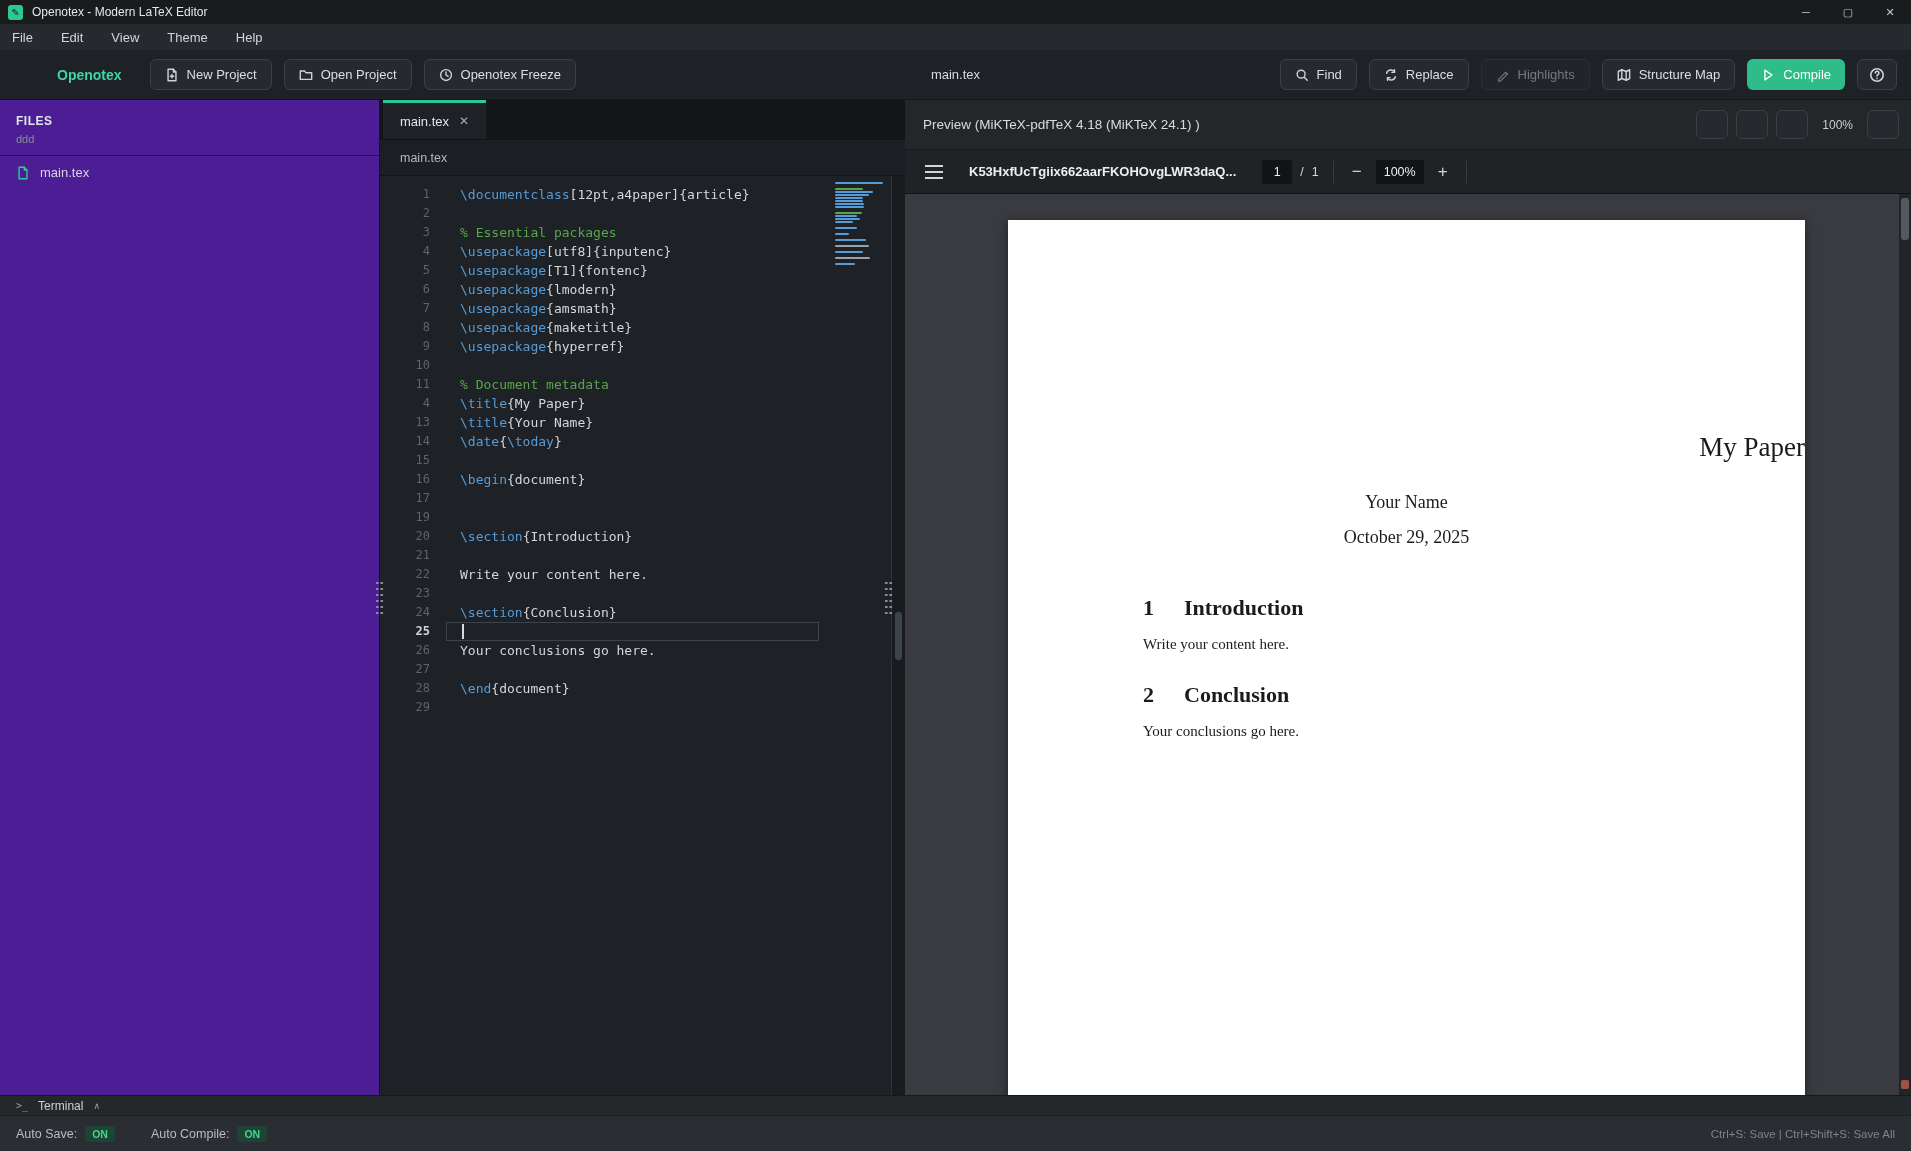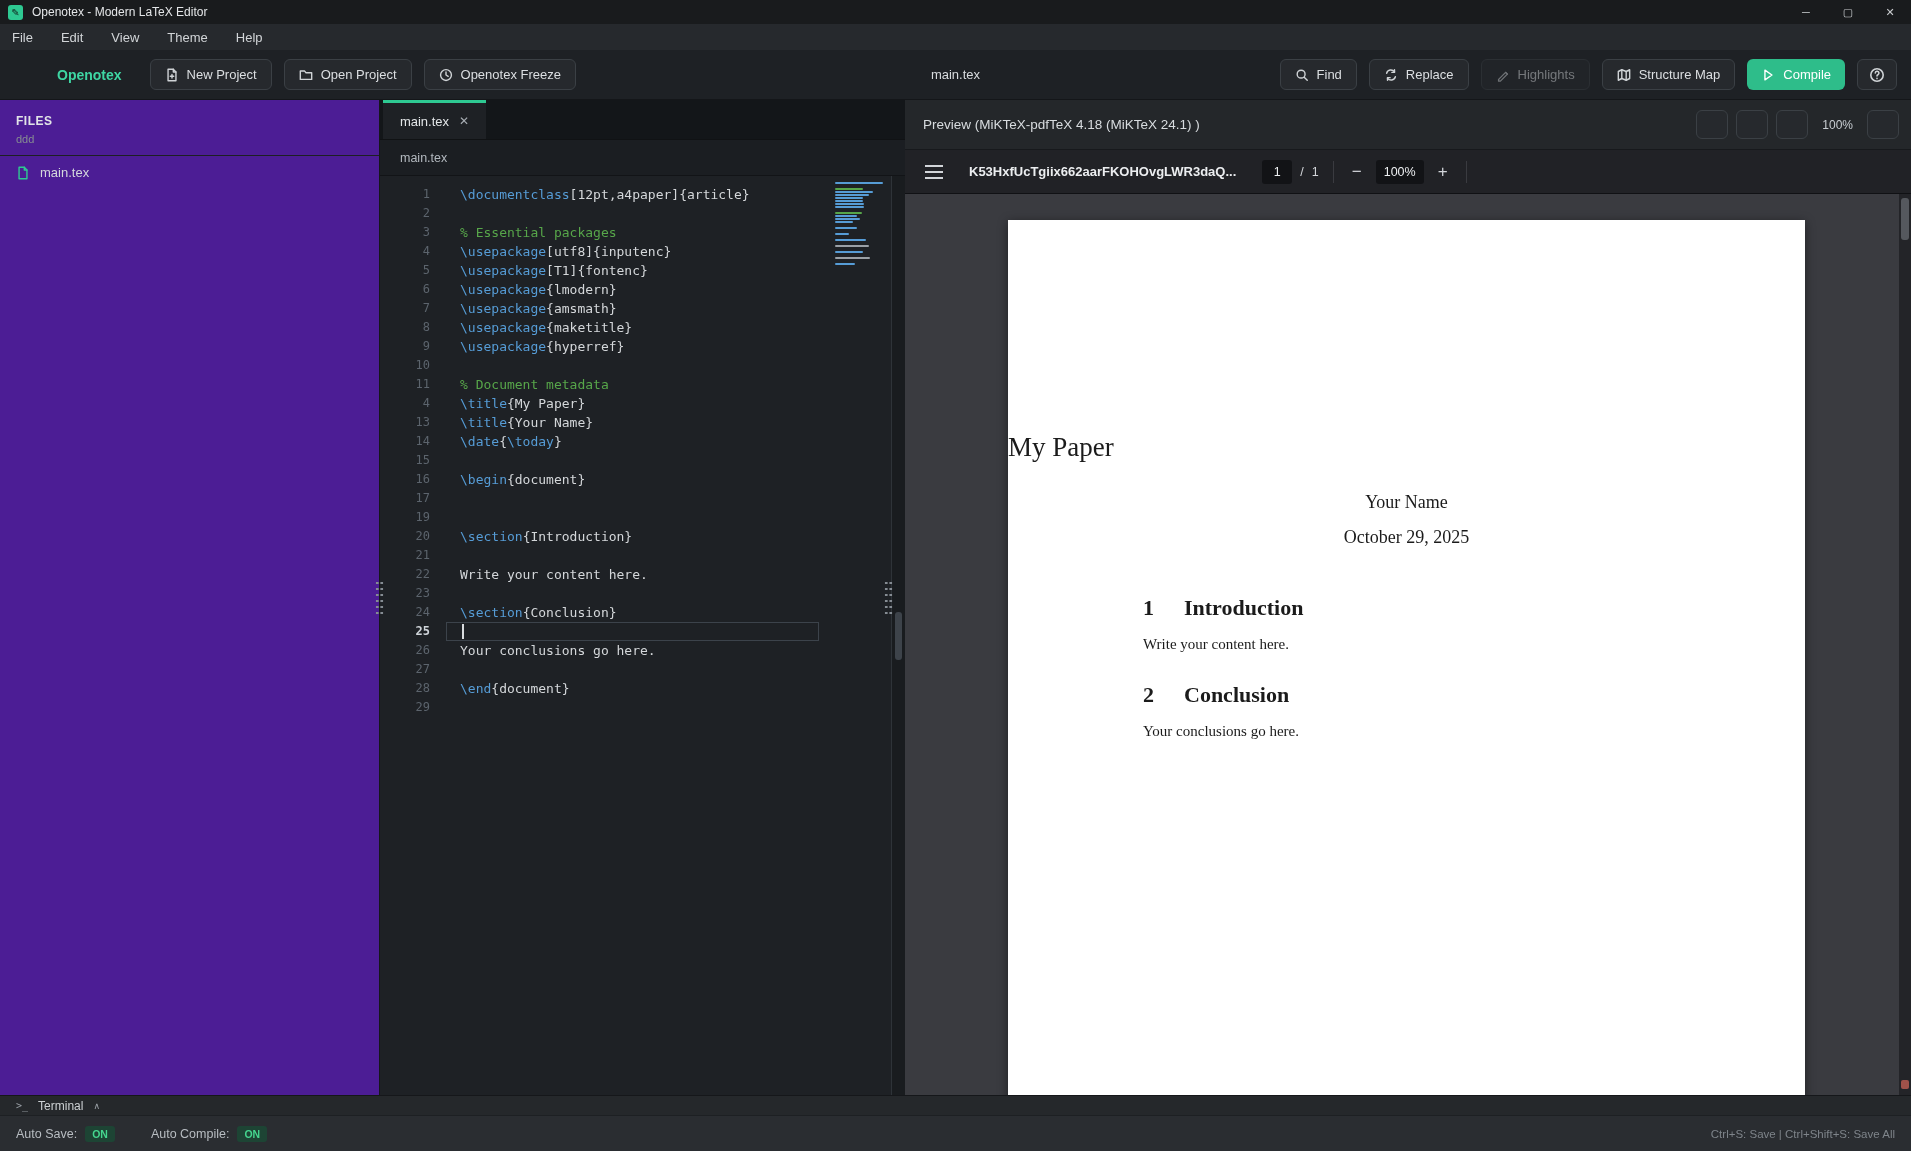--- a/index.html
+++ b/index.html
@@ -104,21 +104,21 @@
   .pt-pagebox { width:30px; }
   .pt-zoombox { width:48px; margin:0 10px; }
   .pt-sep { width:1px; height:22px; background:#3a3b40; margin:0 14px; }
   .pt-of { font-size:12.5px; margin-left:8px; }
   .pt-glyph { font-size:17px; color:#d2d5d9; padding:0 4px; }
   .pt-right { margin-left:auto; display:flex; align-items:center; gap:26px; color:#d2d5d9; }
   .pdfbody { flex:1; position:relative; overflow:hidden; background:#3a3b40; }
   .page { position:absolute; left:103px; top:26px; width:797px; height:1127px; background:#ffffff;
           box-shadow:0 2px 10px rgba(0,0,0,.45); color:#1b1b1b;
           font-family:"Liberation Serif", "DejaVu Serif", serif; }
-  .doc-title { text-align:left; padding-top:212px; font-size:27px; }
+  .doc-title { text-align:right; padding-top:212px; font-size:27px; }
   .doc-author { text-align:center; margin-top:29px; font-size:18px; }
   .doc-date { text-align:center; margin-top:14px; font-size:18px; }
   .doc-sec { padding:0 135px; }
   .sec-h { display:flex; font-size:22px; font-weight:bold; }
   .sec-h .no { margin-right:30px; }
   .sec-b { font-size:15px; margin-top:15px; }
   .sec1 .sec-h { margin-top:47px; }
   .sec2 .sec-h { margin-top:29px; }
   .pdfscroll { position:absolute; right:0; top:0; bottom:0; width:12px; background:#232428; }
   .pdfthumb { position:absolute; left:2px; right:2px; top:4px; height:42px; background:#55585e; border-radius:3px; }

